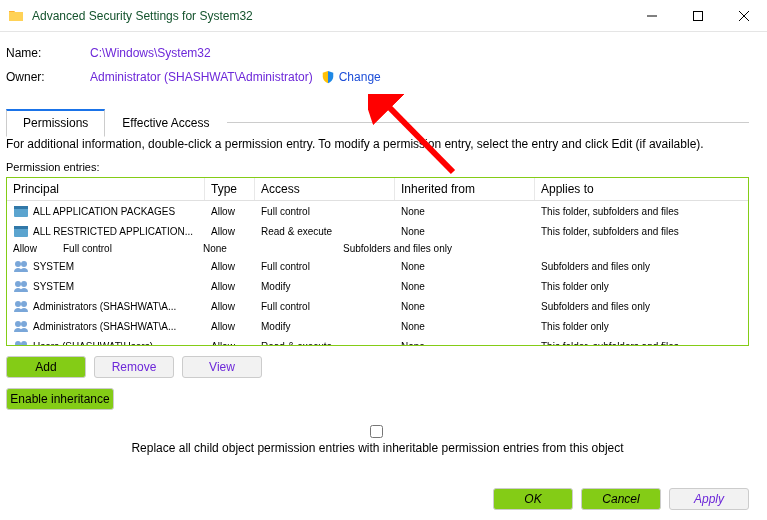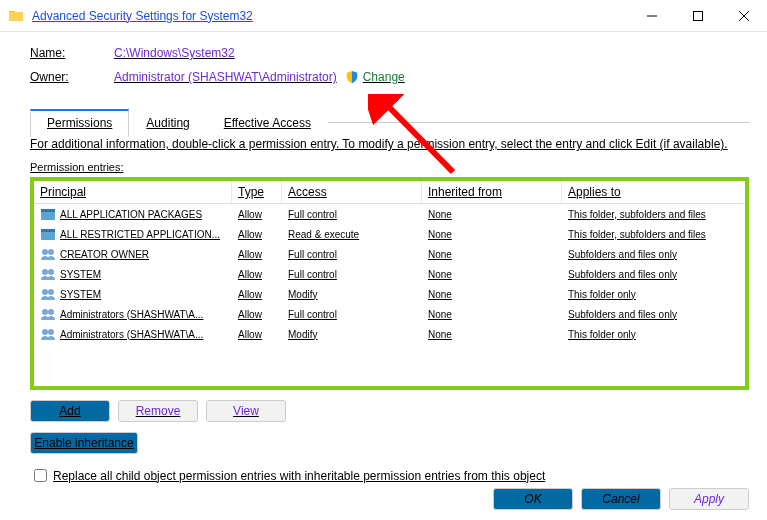--- a/index.html
+++ b/index.html
@@ -1,51 +1,51 @@
 <!DOCTYPE html>
 <html><head>
 <meta charset="utf-8">
 <style>
   * { box-sizing: border-box; font-family: "Segoe UI", Tahoma, sans-serif; }
   body { margin: 0; background: #fff; width: 767px; height: 520px; overflow: hidden; position: relative; }
   .titlebar { height: 32px; background: #fff; display: flex; align-items: center; border-bottom: 1px solid #e5e5e5; }
   .titlebar .icon { width: 16px; height: 16px; margin: 0 8px; }
-  .titlebar .title { font-size: 12px; color: #1d4ed8; flex: 1; text-decoration: underline; }
+  .titlebar .title { font-size: 12px; color: #14532d; flex: 1; }
   .winbtns { display: flex; }
   .winbtn { width: 46px; height: 32px; display: flex; align-items: center; justify-content: center; }
   .winbtn svg { width: 10px; height: 10px; }
-  .content { padding: 14px 18px 10px 30px; text-decoration: underline; }
+  .content { padding: 14px 18px 10px 6px; }
   .row { display: flex; align-items: center; font-size: 12px; margin-bottom: 10px; }
   .row .lbl { width: 84px; color: #000; }
   .row .val { color: #6d28d9; }
   .shield { width: 14px; height: 14px; margin: 0 4px 0 8px; vertical-align: middle; }
-  .link { color: #15803d; cursor: pointer; }
+  .link { color: #1d4ed8; cursor: pointer; }
   .tabs { display: flex; border-bottom: 1px solid #ccc; margin-top: 6px; }
   .tab { font-size: 12px; padding: 6px 16px; cursor: pointer; border: 1px solid transparent; border-bottom: none; position: relative; top: 15px; background: #fff; }
   .tab.active { border-color: #ccc; border-bottom: 1px solid #fff; border-top: 2px solid #1a73e8; padding-top: 5px; }
   .info { font-size: 12px; margin: 14px 0 10px 0; color: #000; }
   .entries-label { font-size: 11px; margin-bottom: 4px; }
-  .grid { border: 4px solid #84cc16; height: 213px; overflow: hidden; position: relative; }
+  .grid { border: 1px solid #84cc16; height: 169px; overflow: hidden; position: relative; }
   .ghead { display: flex; background: #fff; border-bottom: 1px solid #e0e0e0; }
   .ghead .col { font-size: 12px; padding: 4px 6px; border-right: 1px solid #e8e8e8; }
   .gbody { overflow-y: auto; height: 145px; }
   .grow { display: flex; align-items: center; }
   .grow .cell { font-size: 10px; padding: 2px 6px; white-space: nowrap; overflow: hidden; text-overflow: ellipsis; }
   .c0 { width: 198px; display: flex; align-items: center; }
   .c1 { width: 50px; }
   .c2 { width: 140px; }
   .c3 { width: 140px; }
   .c4 { width: 180px; }
   .picon { width: 16px; height: 16px; margin-right: 4px; flex-shrink: 0; }
   .lastcut { height: 20px; overflow: hidden; }
   .btnrow { display: flex; gap: 8px; margin-top: 10px; }
-  .btn { font-size: 12px; padding: 3px 0; width: 80px; text-align: center; border: 1px solid #ccc; background: #0369a1; border-radius: 3px; cursor: pointer; }
+  .btn { font-size: 12px; padding: 3px 0; width: 80px; text-align: center; border: 1px solid #ccc; background: #84cc16; border-radius: 3px; cursor: pointer; }
   .btn.disabled { color: #6d28d9; background: #f2f2f2; cursor: default; }
   .btn.wide { width: 108px; }
-  .cbrow { display: flex; align-items: center; font-size: 12px; margin-top: 12px; }
+  .cbrow { display: flex; align-items: center; font-size: 12px; margin-top: 12px; flex-direction: column; }
   .cbrow input { margin-right: 6px; }
   .footer { position: absolute; bottom: 10px; right: 18px; display: flex; gap: 8px; font-style: italic; }
   .arrow { position: absolute; left: 368px; top: 94px; pointer-events: none; }
 </style>
 </head>
 <body>
 
 <div class="titlebar">
   <span class="icon">
     <svg viewBox="0 0 16 16">
@@ -85,21 +85,20 @@
       <svg viewBox="0 0 16 16">
           <path fill="#1e88e5" d="M8 1l6 2v4c0 4-3 7-6 8V1z"></path>
           <path fill="#ffc107" d="M8 1L2 3v4c0 4 3 7 6 8V1z"></path>
         </svg>
     </span>
     <span class="link">Change</span>
   </div>
 
   <div class="tabs">
     <div class="tab active">Permissions</div>
-    <div class="tab">Auditing</div>
     <div class="tab">Effective Access</div>
   </div>
 
   <div class="info">For additional information, double-click a permission entry. To modify a permission entry, select the entry and click Edit (if available).</div>
   <div class="entries-label">Permission entries:</div>
 
   <div class="grid">
     <div class="ghead">
       <div class="col c0">Principal</div>
       <div class="col c1">Type</div>
@@ -128,29 +127,20 @@
                 <rect x="1" y="3" width="14" height="3" fill="#3178a8"></rect>
               </svg></span>
             <span>ALL RESTRICTED APPLICATION...</span>
           </div>
           <div class="cell c1">Allow</div>
           <div class="cell c2">Read &amp; execute</div>
           <div class="cell c3">None</div>
           <div class="cell c4">This folder, subfolders and files</div>
         </div>
         <div class="grow">
-          <div class="cell c0">
-            <span class="picon"><svg viewBox="0 0 16 16">
-                <circle cx="5" cy="6" r="3" fill="#7aa7d9"></circle>
-                <circle cx="11" cy="6" r="3" fill="#7aa7d9"></circle>
-                <path d="M1 14c0-3 2-4 4-4s4 1 4 4" fill="#7aa7d9"></path>
-                <path d="M7 14c0-3 2-4 4-4s4 1 4 4" fill="#7aa7d9"></path>
-              </svg></span>
-            <span>CREATOR OWNER</span>
-          </div>
           <div class="cell c1">Allow</div>
           <div class="cell c2">Full control</div>
           <div class="cell c3">None</div>
           <div class="cell c4">Subfolders and files only</div>
         </div>
         <div class="grow">
           <div class="cell c0">
             <span class="picon"><svg viewBox="0 0 16 16">
                 <circle cx="5" cy="6" r="3" fill="#7aa7d9"></circle>
                 <circle cx="11" cy="6" r="3" fill="#7aa7d9"></circle>

